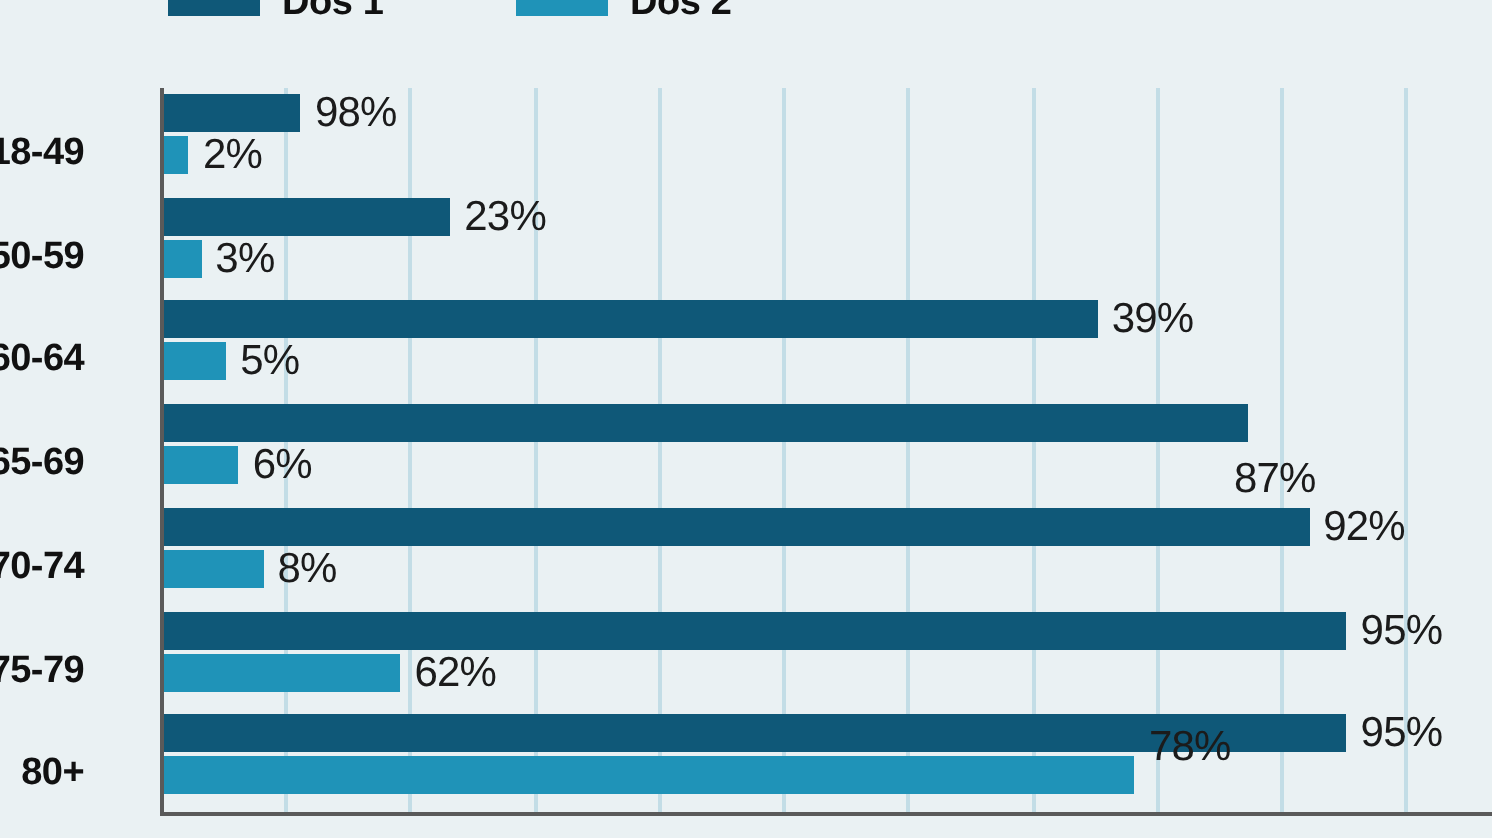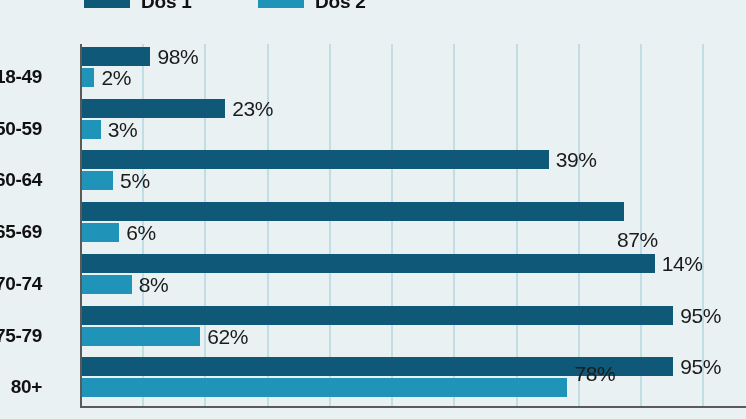--- a/index.html
+++ b/index.html
@@ -158,21 +158,21 @@
       <div class="bar-value" style="left: 475.822px; top: 106.429px;">39%</div>
       <div class="bar dose2" style="width: 31.1215px; top: 127.429px; background: rgb(31, 147, 184);"></div>
       <div class="bar-value" style="left: 40.1215px; top: 127.429px;">5%</div>
       <div class="cat-label" style="top: 177.143px;">65-69</div>
       <div class="bar dose1" style="width: 541.514px; top: 158.143px; background: rgb(15, 88, 120);"></div>
       <div class="bar-value" style="left: 537px; top: 158.143px; margin-top: 28px;">87%</div>
       <div class="bar dose2" style="width: 37.3458px; top: 179.143px; background: rgb(31, 147, 184);"></div>
       <div class="bar-value" style="left: 46.3458px; top: 179.143px;">6%</div>
       <div class="cat-label" style="top: 228.857px;">70-74</div>
       <div class="bar dose1" style="width: 572.636px; top: 209.857px; background: rgb(15, 88, 120);"></div>
-      <div class="bar-value" style="left: 581.636px; top: 209.857px;">14%</div>
+      <div class="bar-value" style="left: 581.636px; top: 209.857px;">92%</div>
       <div class="bar dose2" style="width: 49.7944px; top: 230.857px; background: rgb(31, 147, 184);"></div>
       <div class="bar-value" style="left: 58.7944px; top: 230.857px;">8%</div>
       <div class="cat-label" style="top: 280.571px;">75-79</div>
       <div class="bar dose1" style="width: 591.308px; top: 261.571px; background: rgb(15, 88, 120);"></div>
       <div class="bar-value" style="left: 600.308px; top: 261.571px;">95%</div>
       <div class="bar dose2" style="width: 118.262px; top: 282.571px; background: rgb(31, 147, 184);"></div>
       <div class="bar-value" style="left: 127.262px; top: 282.571px;">62%</div>
       <div class="cat-label" style="top: 332.286px;">80+</div>
       <div class="bar dose1" style="width: 591.308px; top: 313.286px; background: rgb(15, 88, 120);"></div>
       <div class="bar-value" style="left: 600.308px; top: 313.286px;">95%</div>

